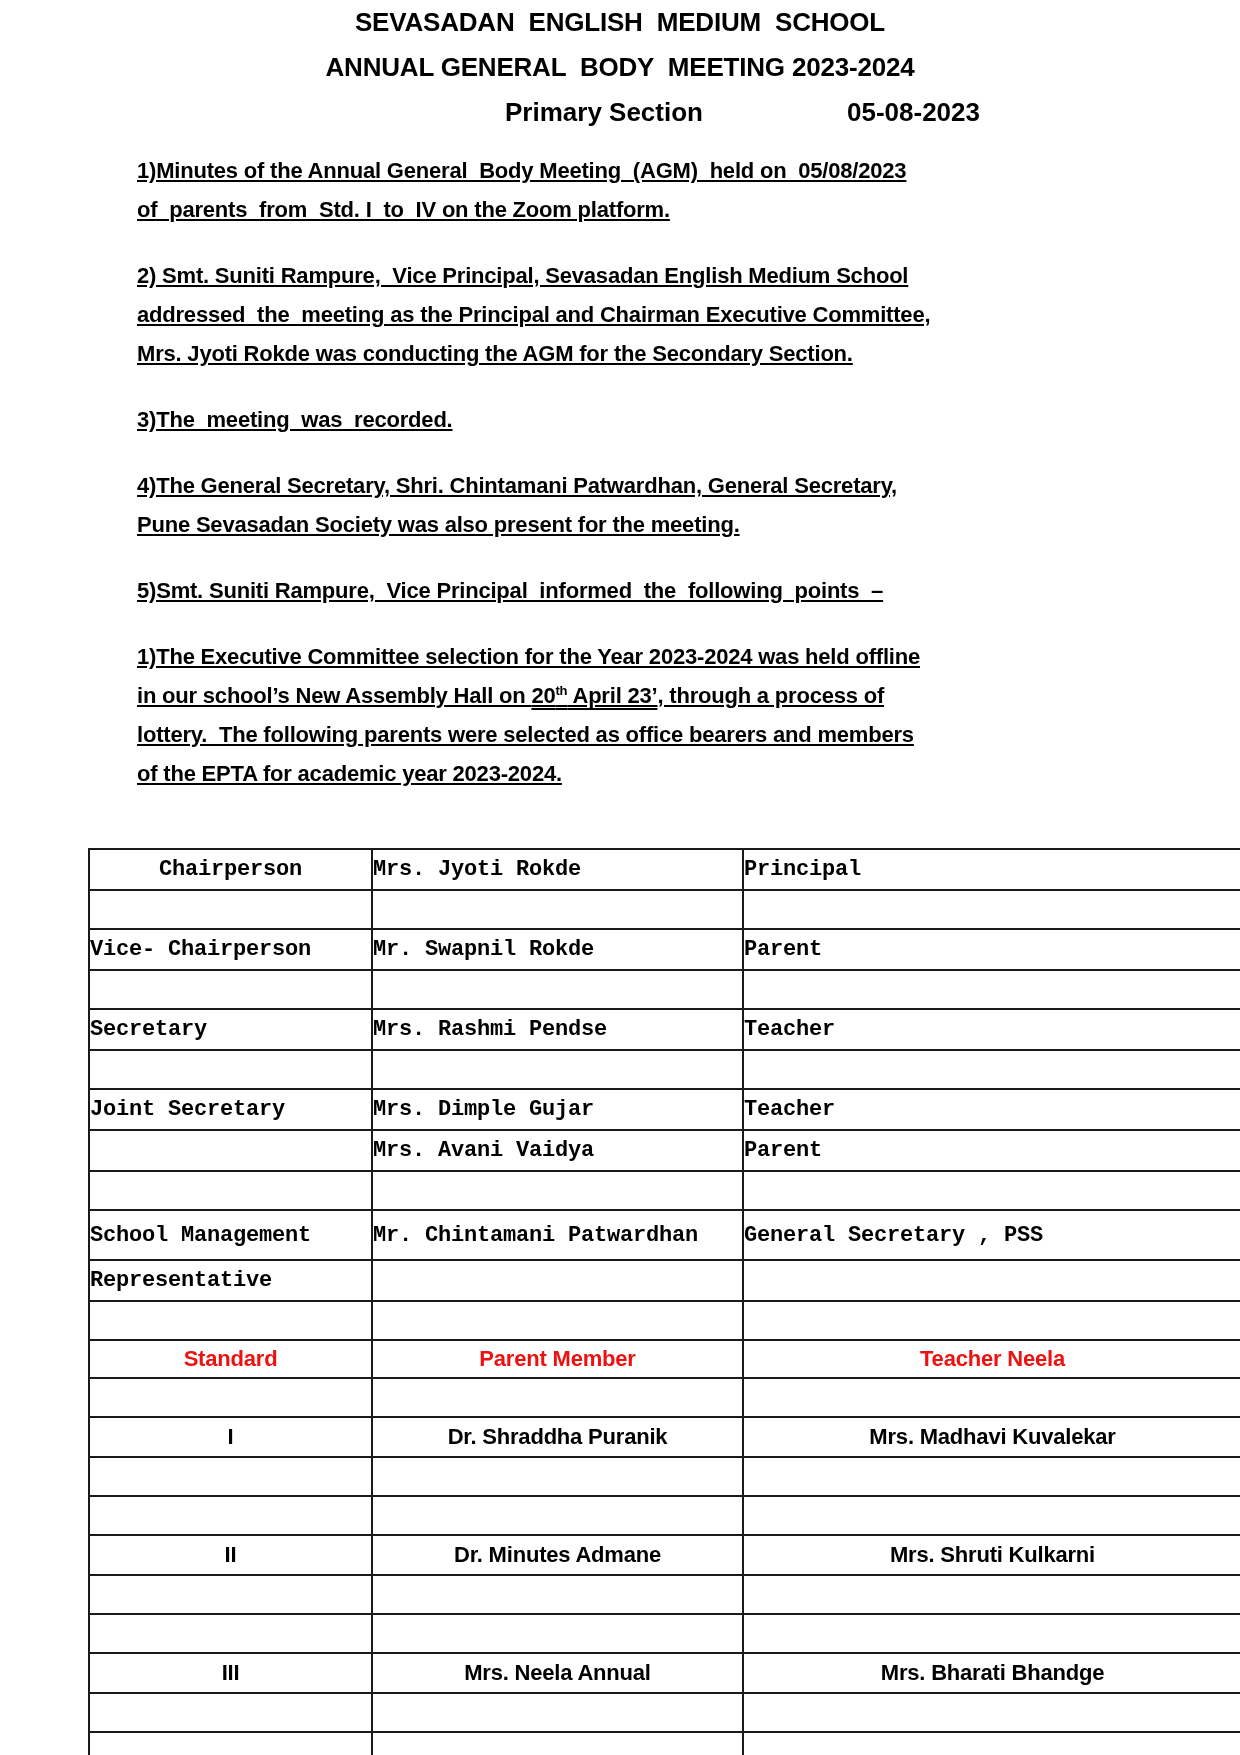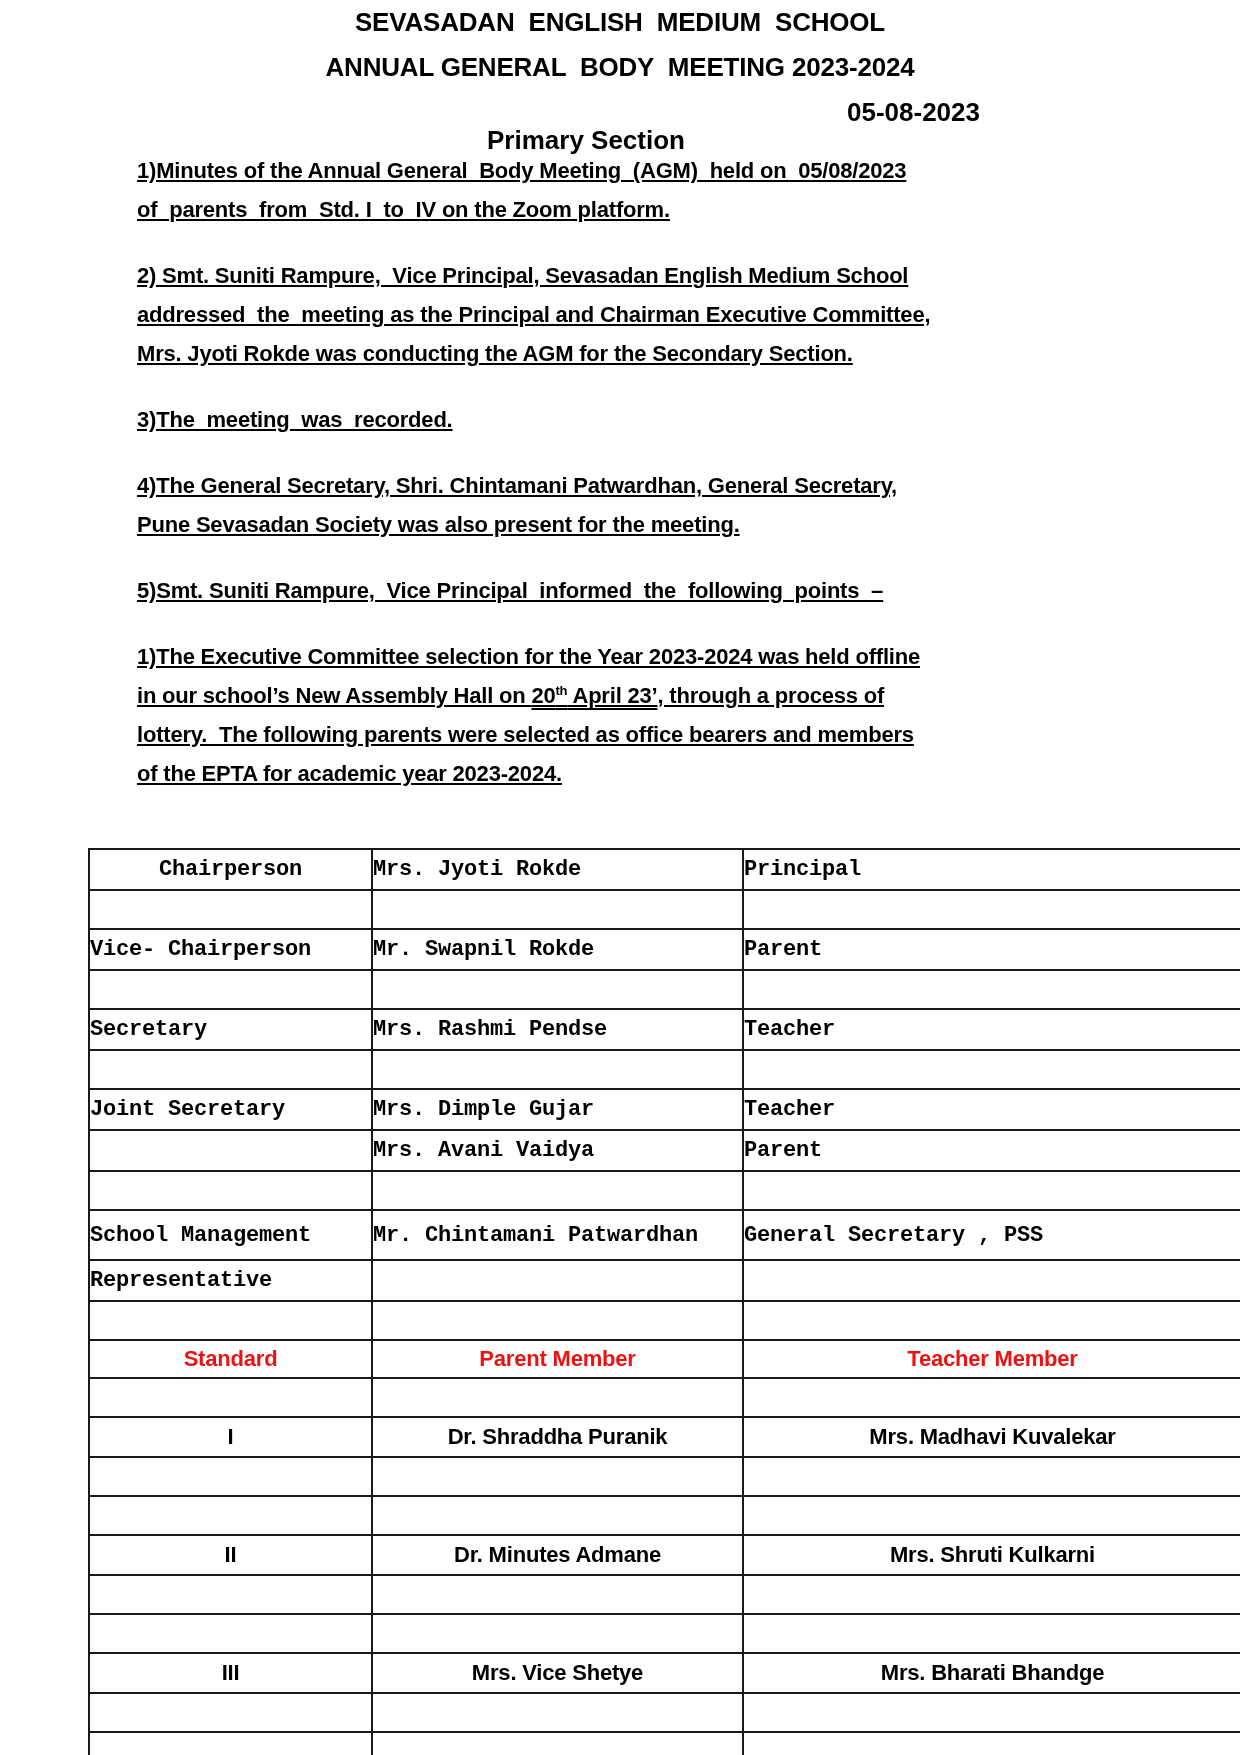--- a/index.html
+++ b/index.html
@@ -23,21 +23,21 @@
     line-height:45px;
     letter-spacing:-0.2px;
   }
   .subtitle-row{
     position:relative;
     height:45px;
     font-size:26px;
     line-height:45px;
     text-align:left;
   }
-  .section-name{position:absolute;left:487px;margin-top:28px;}
+  .section-name{position:absolute;left:505px;}
   .doc-date{position:absolute;left:847px;}
   .para{
     margin:0 0 27px 137px;
     font-size:22px;
     line-height:39px;
     letter-spacing:-0.2px;
     max-width:1010px;
     text-decoration:underline;
   }
   .udate{
@@ -165,21 +165,21 @@
           <td class="col3"></td>
         </tr>
         <tr class="t-empty">
           <td class="col1"></td>
           <td class="col2"></td>
           <td class="col3"></td>
         </tr>
         <tr class="t-red-header">
           <td class="col1" style="color: rgb(238, 17, 17);">Standard</td>
           <td class="col2" style="color: rgb(238, 17, 17);">Parent Member</td>
-          <td class="col3" style="color: rgb(238, 17, 17);">Teacher Member</td>
+          <td class="col3" style="color: rgb(238, 17, 17);">Teacher Neela</td>
         </tr>
         <tr class="t-empty">
           <td class="col1"></td>
           <td class="col2"></td>
           <td class="col3"></td>
         </tr>
         <tr class="t-member">
           <td class="col1">I</td>
           <td class="col2">Dr. Shraddha Puranik</td>
           <td class="col3">Mrs. Madhavi Kuvalekar</td>
@@ -204,21 +204,21 @@
           <td class="col2"></td>
           <td class="col3"></td>
         </tr>
         <tr class="t-empty">
           <td class="col1"></td>
           <td class="col2"></td>
           <td class="col3"></td>
         </tr>
         <tr class="t-member">
           <td class="col1">III</td>
-          <td class="col2">Mrs. Vice Shetye</td>
+          <td class="col2">Mrs. Neela Annual</td>
           <td class="col3">Mrs. Bharati Bhandge</td>
         </tr>
         <tr class="t-empty">
           <td class="col1"></td>
           <td class="col2"></td>
           <td class="col3"></td>
         </tr>
         <tr class="t-empty">
           <td class="col1"></td>
           <td class="col2"></td>

